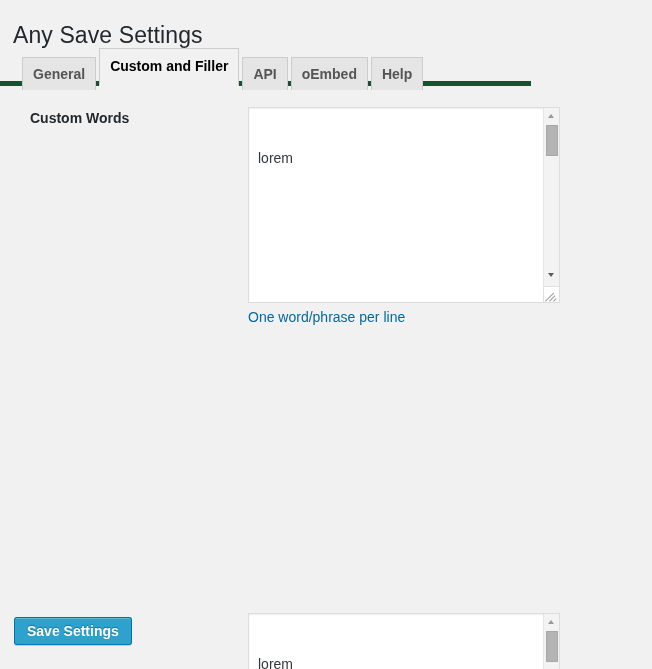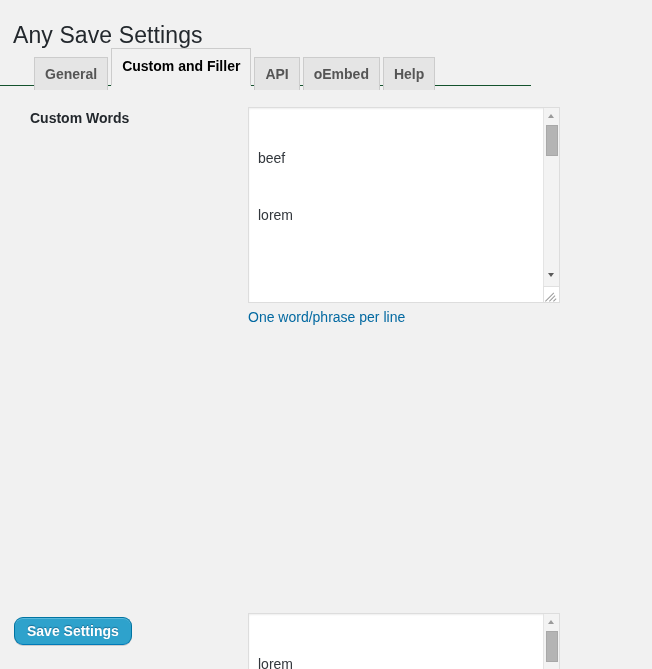--- a/index.html
+++ b/index.html
@@ -29,23 +29,23 @@
     letter-spacing: 0.1px;
   }
 
   
   #tab-bar {
     position: absolute;
     left: 0;
     top: 48px;
     width: 531px;
     height: 38px;
-    border-bottom: 1px solid #14532d;
-    box-sizing: border-box;
-    padding-left: 34px;
+    border-bottom: 5px solid #14532d;
+    box-sizing: border-box;
+    padding-left: 22px;
     white-space: nowrap;
     font-size: 0;
   }
   .nav-tab {
     display: inline-block;
     vertical-align: bottom;
     box-sizing: border-box;
     margin: 0 3px 0 0;
     padding: 0 10px;
     height: 33px;
@@ -209,21 +209,21 @@
   #submit-area {
     position: absolute;
     left: 14px;
     top: 617px;
   }
   #save-button {
     display: inline-block;
     background: #2ea2cc;
     border: 1px solid #0074a2;
     border-bottom-color: #007ab8;
-    border-radius: 9px;
+    border-radius: 3px;
     box-shadow: 0 1px 0 rgba(120,200,230,0.6) inset, 0 1px 0 rgba(0,0,0,0.15);
     color: #fff;
     font-family: "Liberation Sans", sans-serif;
     font-size: 14px;
     font-weight: 600;
     line-height: 26px;
     height: 28px;
     padding: 0 12px 1px;
     cursor: pointer;
     box-sizing: border-box;
@@ -240,21 +240,20 @@
 </nav>
 
 <div id="settings-form">
 
   <div class="form-row" style="height:253px">
     <div class="row-label" style="top:23px">Custom Words</div>
 
     <div class="field-wrap" style="top:21px">
       <div class="ta-box">
         <div class="ta-lines">
-          <div class="ta-line">beef</div>
           <div class="ta-line">lorem</div>
           
           
           
           
           
           
           
         </div>
 

